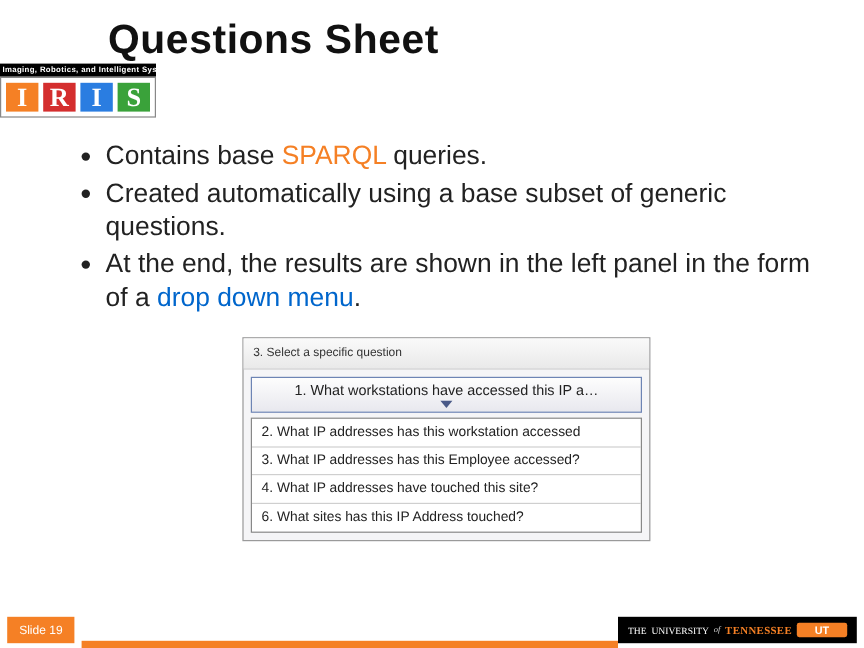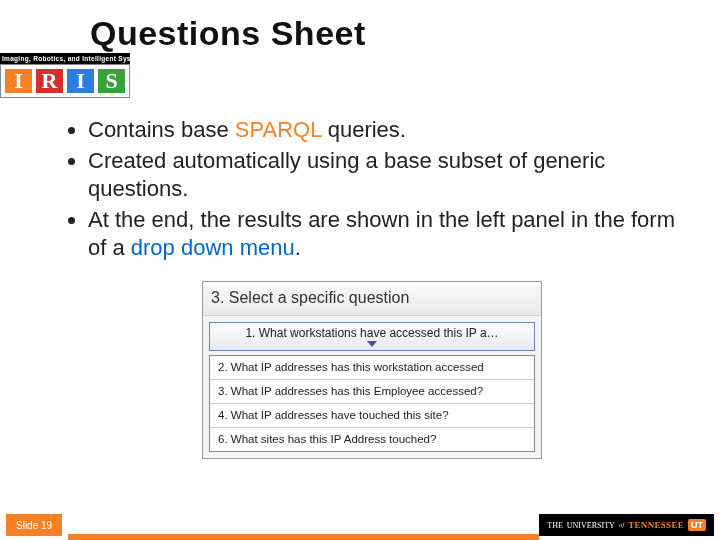--- a/index.html
+++ b/index.html
@@ -98,21 +98,21 @@
     justify-content: center;
     margin-top: 18px;
   }
   .panel {
     width: 340px;
     border: 1px solid var(--panel-border);
     background: #f5f5f7;
     font-family: Arial, Helvetica, sans-serif;
   }
   .panel-caption {
-    font-size: 16px;
+    font-size: 10px;
     color: #333;
     padding: 6px 8px 6px 8px;
     background: linear-gradient(#fafafa,#e9e9e9);
     border-bottom: 1px solid var(--row-border);
   }
   .combo {
     margin: 6px 6px 4px 6px;
     border: 1px solid #6d84b4;
     background: linear-gradient(#fdfdfd,#e8e8ee);
     display: flex;
@@ -189,21 +189,21 @@
     white-space: nowrap;
     text-align: center;
   }
   .ut-mark .of { font-style: italic; font-size: 7px; color:#ccc; }
   .ut-mark .tn { color: var(--orange); font-weight: 700; font-size: 9px; letter-spacing: 0.3px; }
   .ut-mark .ut-icon {
     background: var(--orange);
     color:#fff;
     font-weight: 900;
     font-size: 9px;
-    padding: 1px 3px;
+    padding: 1px 15px;
     border-radius: 2px;
     font-family: Arial, sans-serif;
   }
 </style>
 </head>
 <body>
 
 <div class="title-row">
   <h1 class="title">Questions Sheet</h1>
   <div class="iris-logo">

